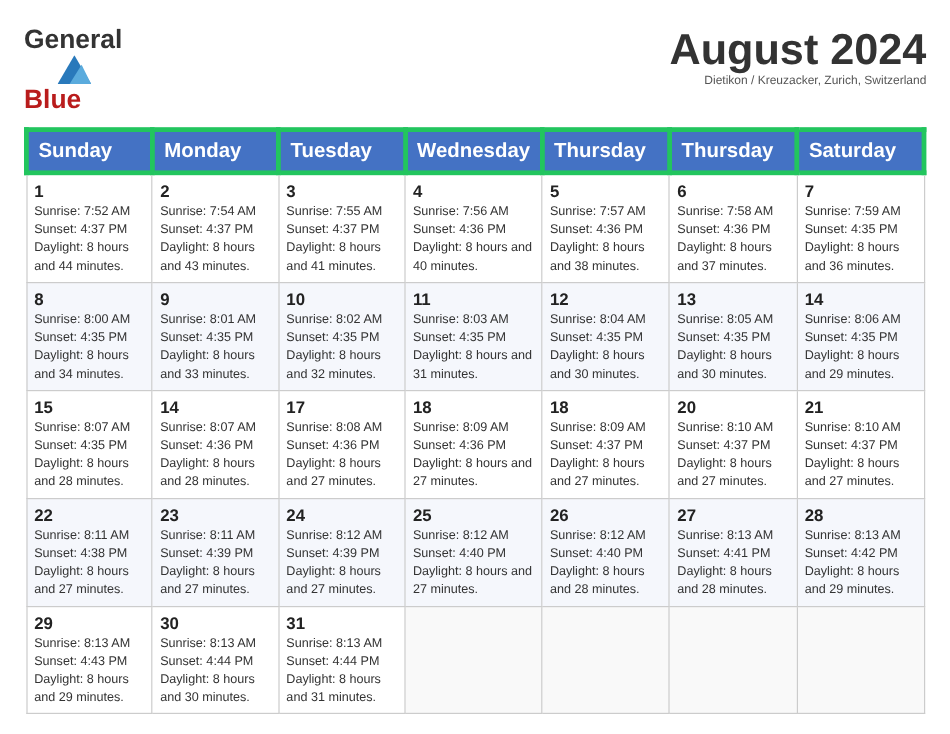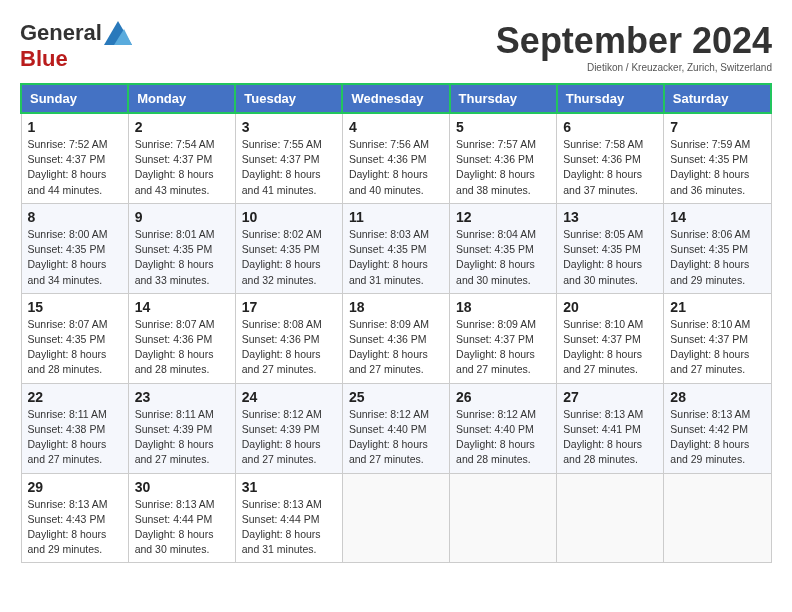--- a/index.html
+++ b/index.html
@@ -17,20 +17,21 @@
       margin-bottom: 10px;
     }
     .logo {
       display: flex;
       flex-direction: column;
       align-items: flex-start;
     }
     .logo-text {
       display: flex;
       align-items: center;
+      flex-direction: column;
     }
     .logo-general {
       font-size: 22px;
       font-weight: bold;
       color: #333;
     }
     .logo-blue {
       font-size: 22px;
       font-weight: bold;
       color: #b91c1c;
@@ -55,23 +56,23 @@
     .calendar {
       width: 100%;
       border-collapse: collapse;
       font-size: 11px;
     }
     .calendar th {
       background-color: #4472c4;
       color: #fff;
       text-align: left;
       padding: 6px 8px;
-      font-size: 13px;
-      font-weight: bold;
-      border: 2px solid #22c55e;
+      font-size: 17px;
+      font-weight: bold;
+      border: 4px solid #22c55e;
     }
     .calendar td {
       vertical-align: top;
       border: 1px solid #ccc;
       padding: 5px 6px;
       width: 107px;
       min-height: 80px;
       background: #fff;
     }
     .calendar tr:nth-child(even) td {
@@ -101,21 +102,21 @@
     <div class="logo-text">
       <span class="logo-general">General</span>
       <svg class="logo-icon" viewBox="0 0 28 24">
         <polygon points="0,24 14,0 28,24" fill="#2979bb"></polygon>
         <polygon points="10,24 20,8 28,24" fill="#5aabdd"></polygon>
       </svg>
     </div>
     <span class="logo-blue">Blue</span>
   </div>
   <div class="title-area">
-    <div class="month-title">September 2024</div>
+    <div class="month-title">August 2024</div>
     <div class="location-title">Dietikon / Kreuzacker, Zurich, Switzerland</div>
   </div>
 </div>
 
 <table class="calendar">
   <thead>
     <tr>
 
     <th>Sunday</th>
         <th>Monday</th>

